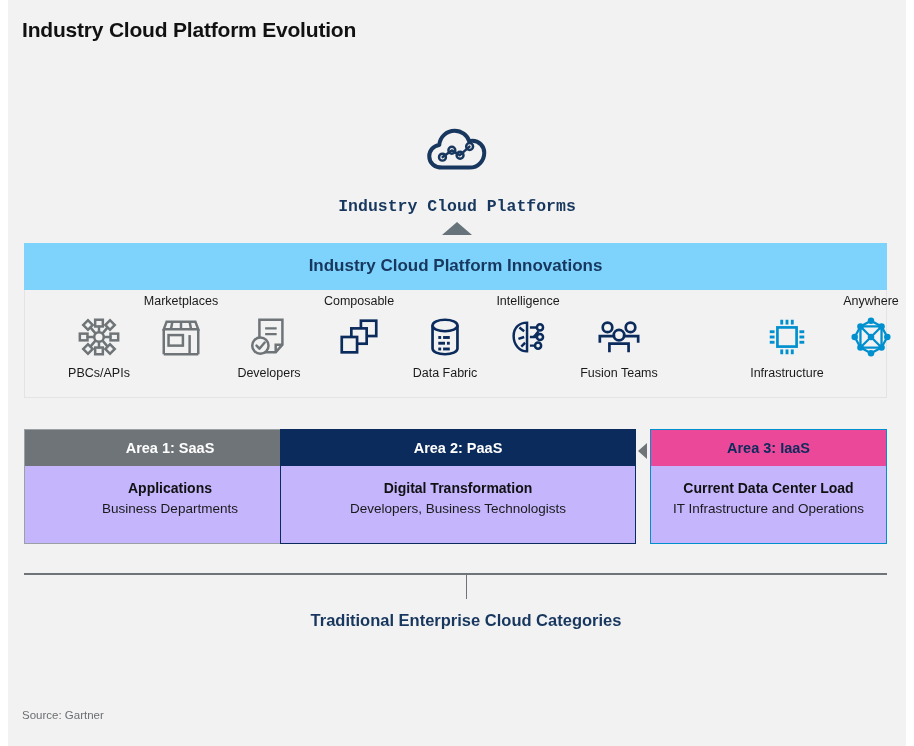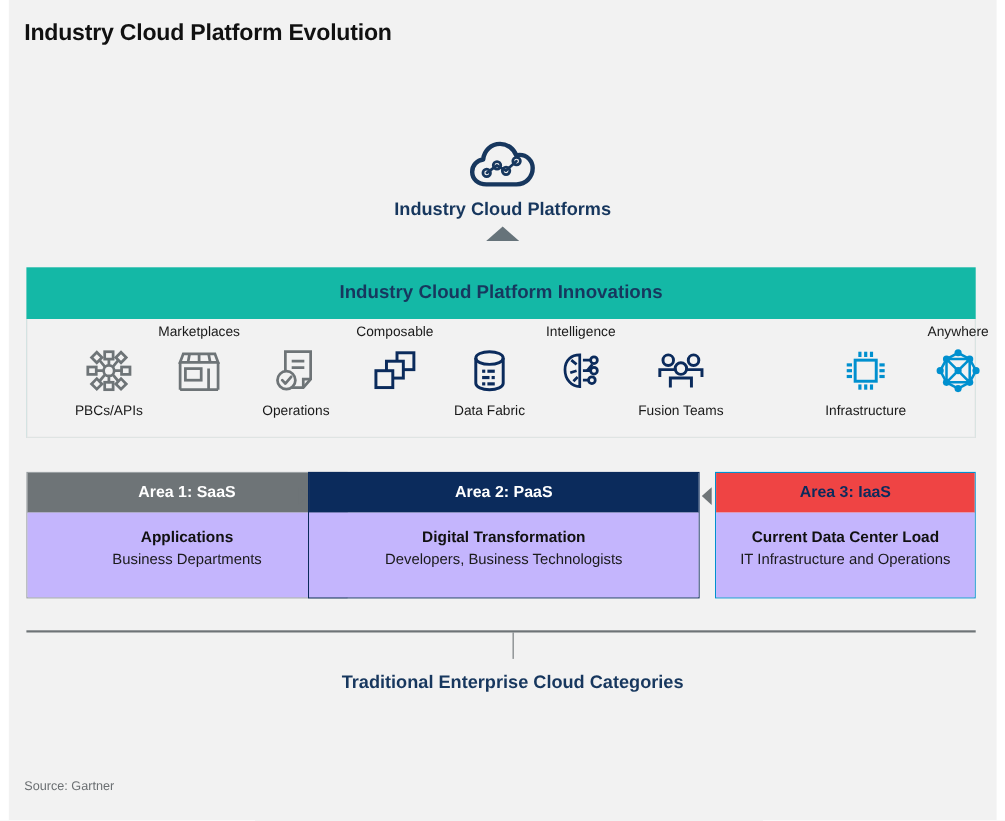--- a/index.html
+++ b/index.html
@@ -53,41 +53,42 @@
     top: 126px;
     text-align: center;
   }
   .hero-icon {
     display: block;
     margin: 0 auto;
     width: 62px;
     height: 44px;
   }
   .hero-label {
-    margin-top: 11px;
+    margin-top: 27px;
     font-size: 16.5px;
     font-weight: bold;
     color: #17375e;
+    font-family: Liberation Mono, monospace;
   }
   .hero-caret {
     margin: 6px auto 0 auto;
     width: 0;
     height: 0;
     border-left: 15px solid transparent;
     border-right: 15px solid transparent;
     border-bottom: 13px solid #66737a;
   }
 
   
   .innovations {
     position: absolute;
     left: 24px;
     top: 243px;
     width: 863px;
-    background: #14b8a6;
+    background: #7dd3fc;
   }
   .innovations-title {
     text-align: center;
     font-size: 17px;
     font-weight: bold;
     color: #17375e;
     padding: 13px 0 14px 0;
   }
   .innovations-panel {
     background: #f2f2f2;
@@ -148,21 +149,21 @@
     font-size: 13.5px;
     color: #1a1a1a;
     line-height: 1.42;
   }
 
   #area1 { left: 24px;  width: 292px; border: 1px solid #9aa0a3; }
   #area1 .area-head { background: #6e7477; color: #ffffff; }
   #area2 { left: 280px; width: 356px; border: 1px solid #0b2b5c; }
   #area2 .area-head { background: #0b2b5c; color: #ffffff; }
   #area3 { left: 650px; width: 237px; border: 1px solid #0090cf; }
-  #area3 .area-head { background: #ef4444; color: #0b2b5c; }
+  #area3 .area-head { background: #ec4899; color: #0b2b5c; }
 
   .tri {
     position: absolute;
     width: 0;
     height: 0;
   }
   #tri-right {
     left: 271px;
     top: 443px;
     border-top: 8px solid transparent;
@@ -285,21 +286,21 @@
           <svg class="inno-icon" viewBox="0 0 48 48">
             <g fill="none" stroke="#6e7477" stroke-width="2.6">
               <path d="M14 6 L38 6 L38 32 L31 40 L14 40 Z"></path>
               <path d="M38 32 L31 32 L31 40"></path>
               <path d="M20 15 L32 15 M20 21 L32 21"></path>
               <circle cx="15" cy="33" r="8.5" fill="#f2f2f2"></circle>
               <path d="M11 33 L14 36.2 L19.5 29.8" stroke-linecap="round" stroke-linejoin="round"></path>
             </g>
           </svg>
         </span>
-        <div class="inno-label below">Operations</div>
+        <div class="inno-label below">Developers</div>
       </div>
 
       <div class="inno-item top" style="left:274px;">
         <div class="inno-label above">Composable</div>
         <span>
           <svg class="inno-icon" viewBox="0 0 48 48">
             <g fill="#f2f2f2" stroke="#0b2b5c" stroke-width="2.8">
               <rect x="26" y="7" width="16" height="16"></rect>
               <rect x="16" y="15" width="16" height="16"></rect>
               <rect x="6" y="24" width="16" height="16"></rect>

